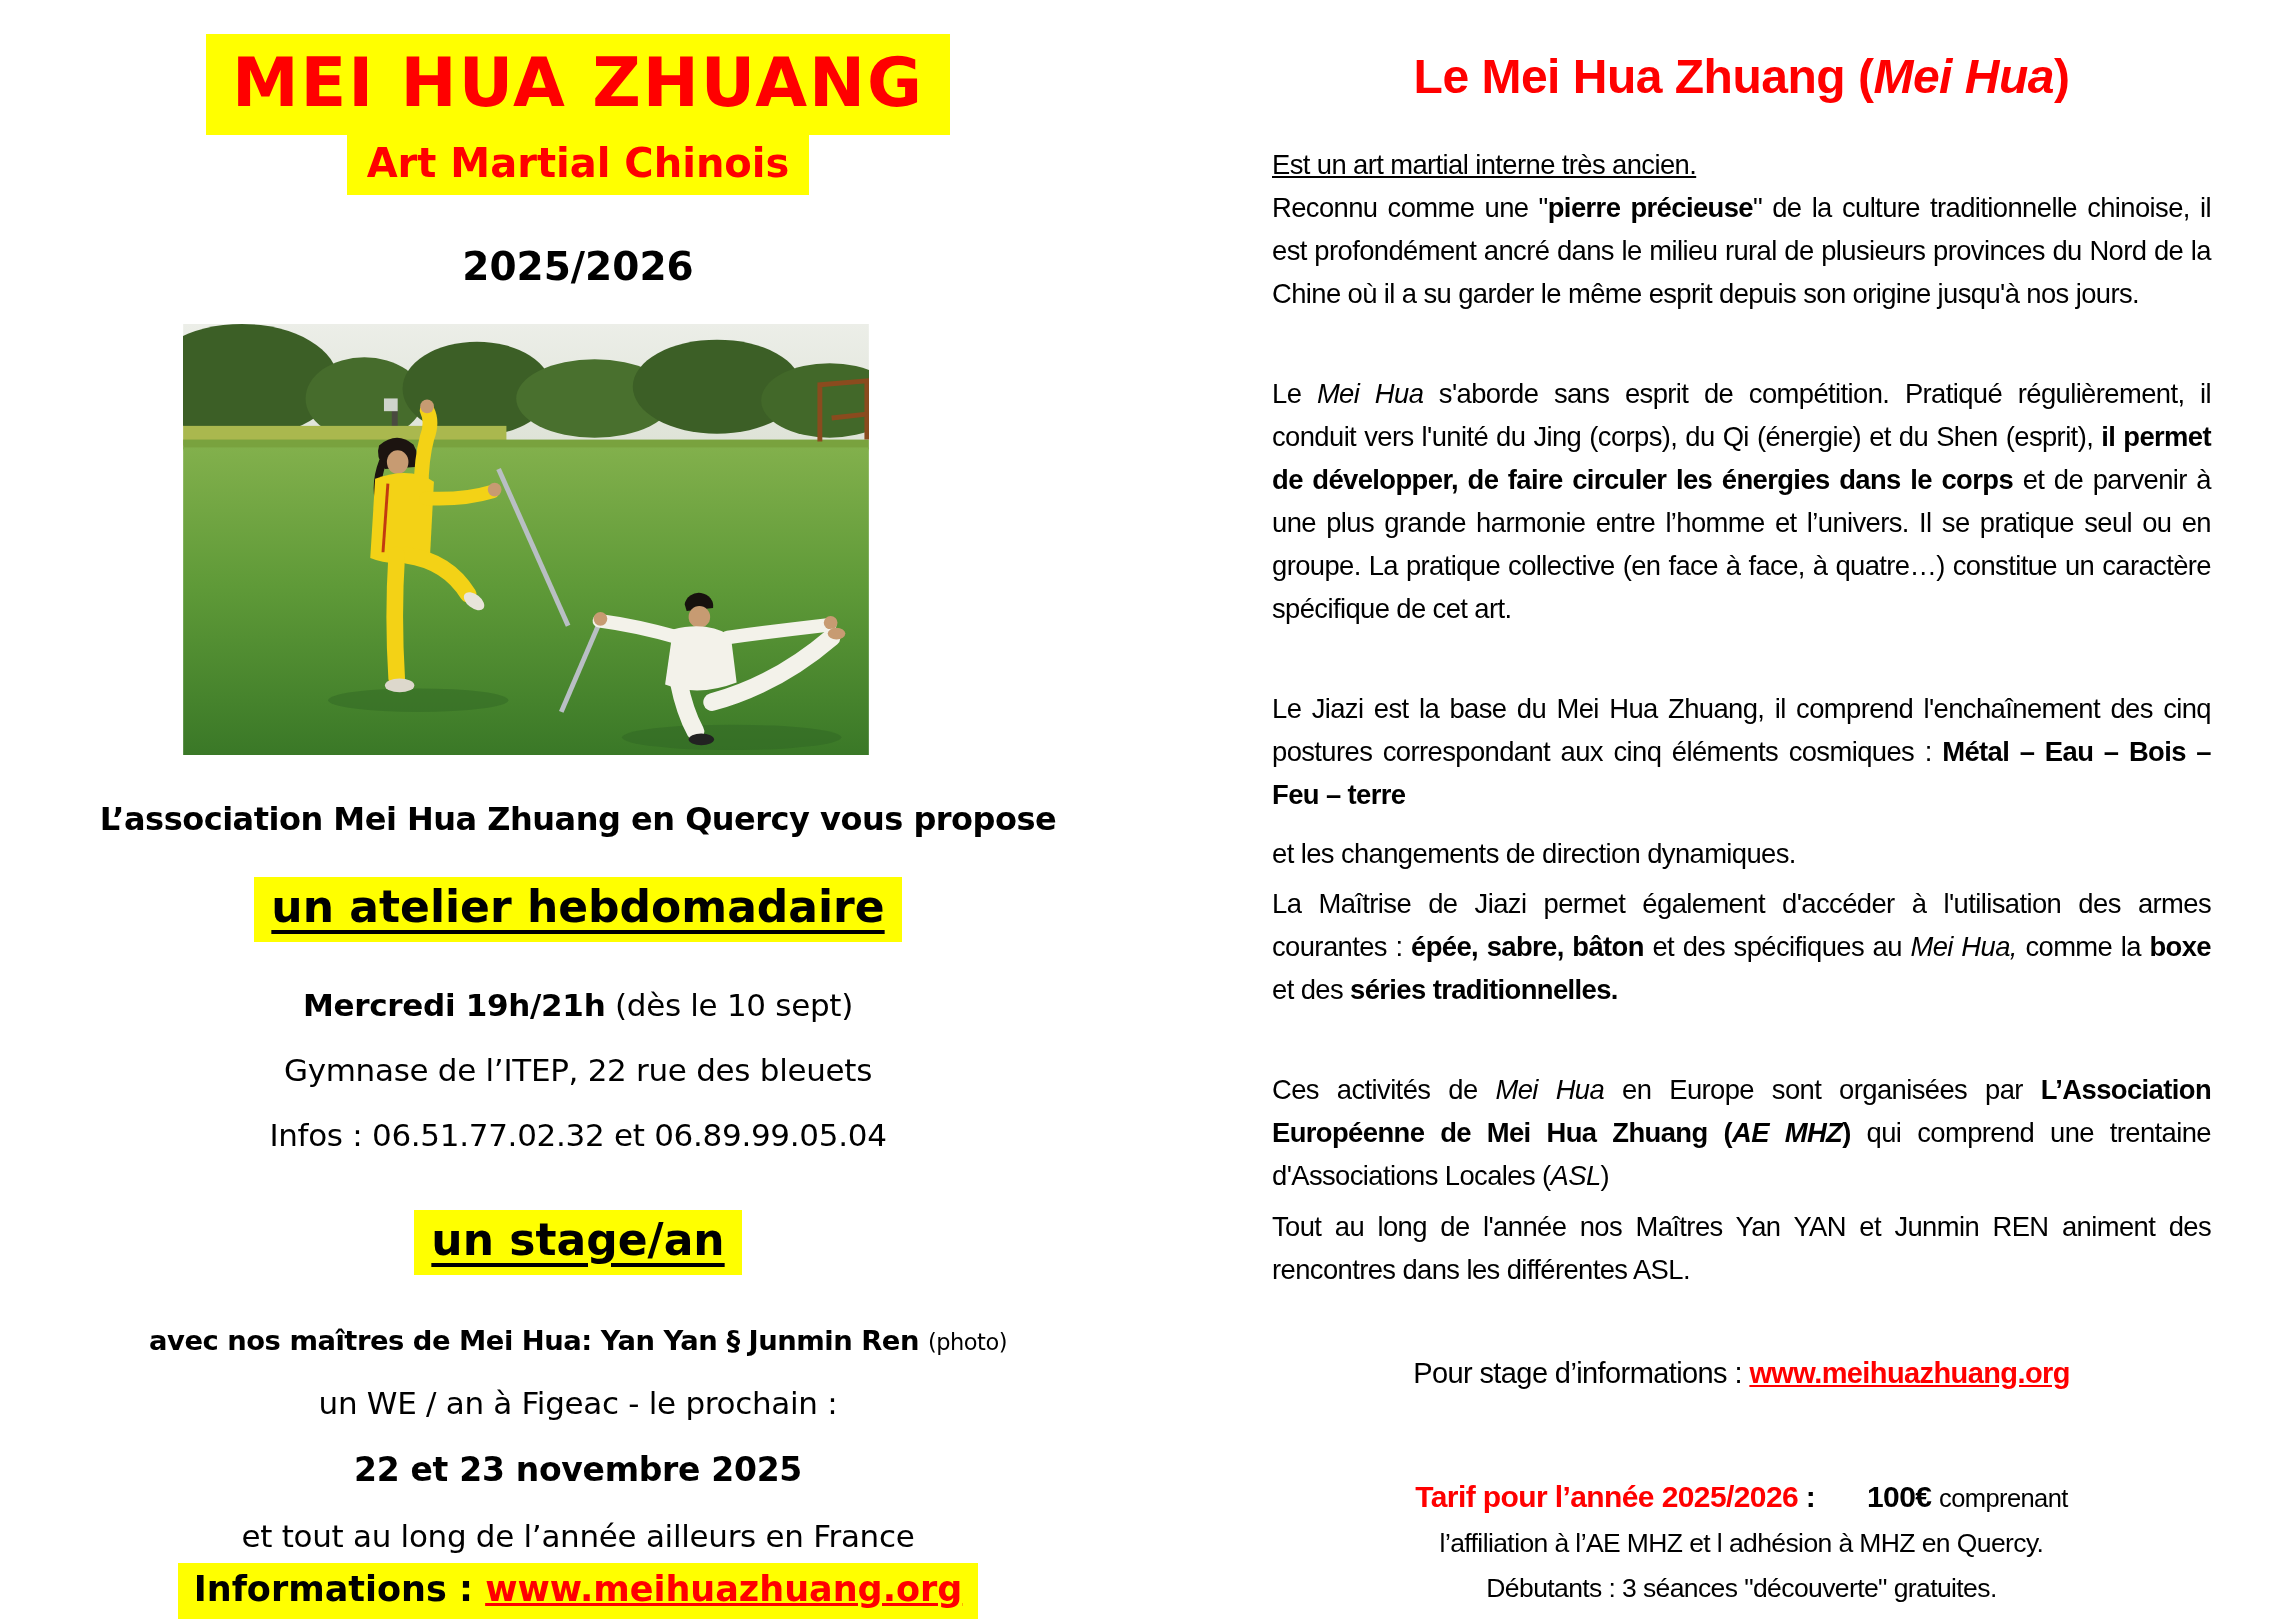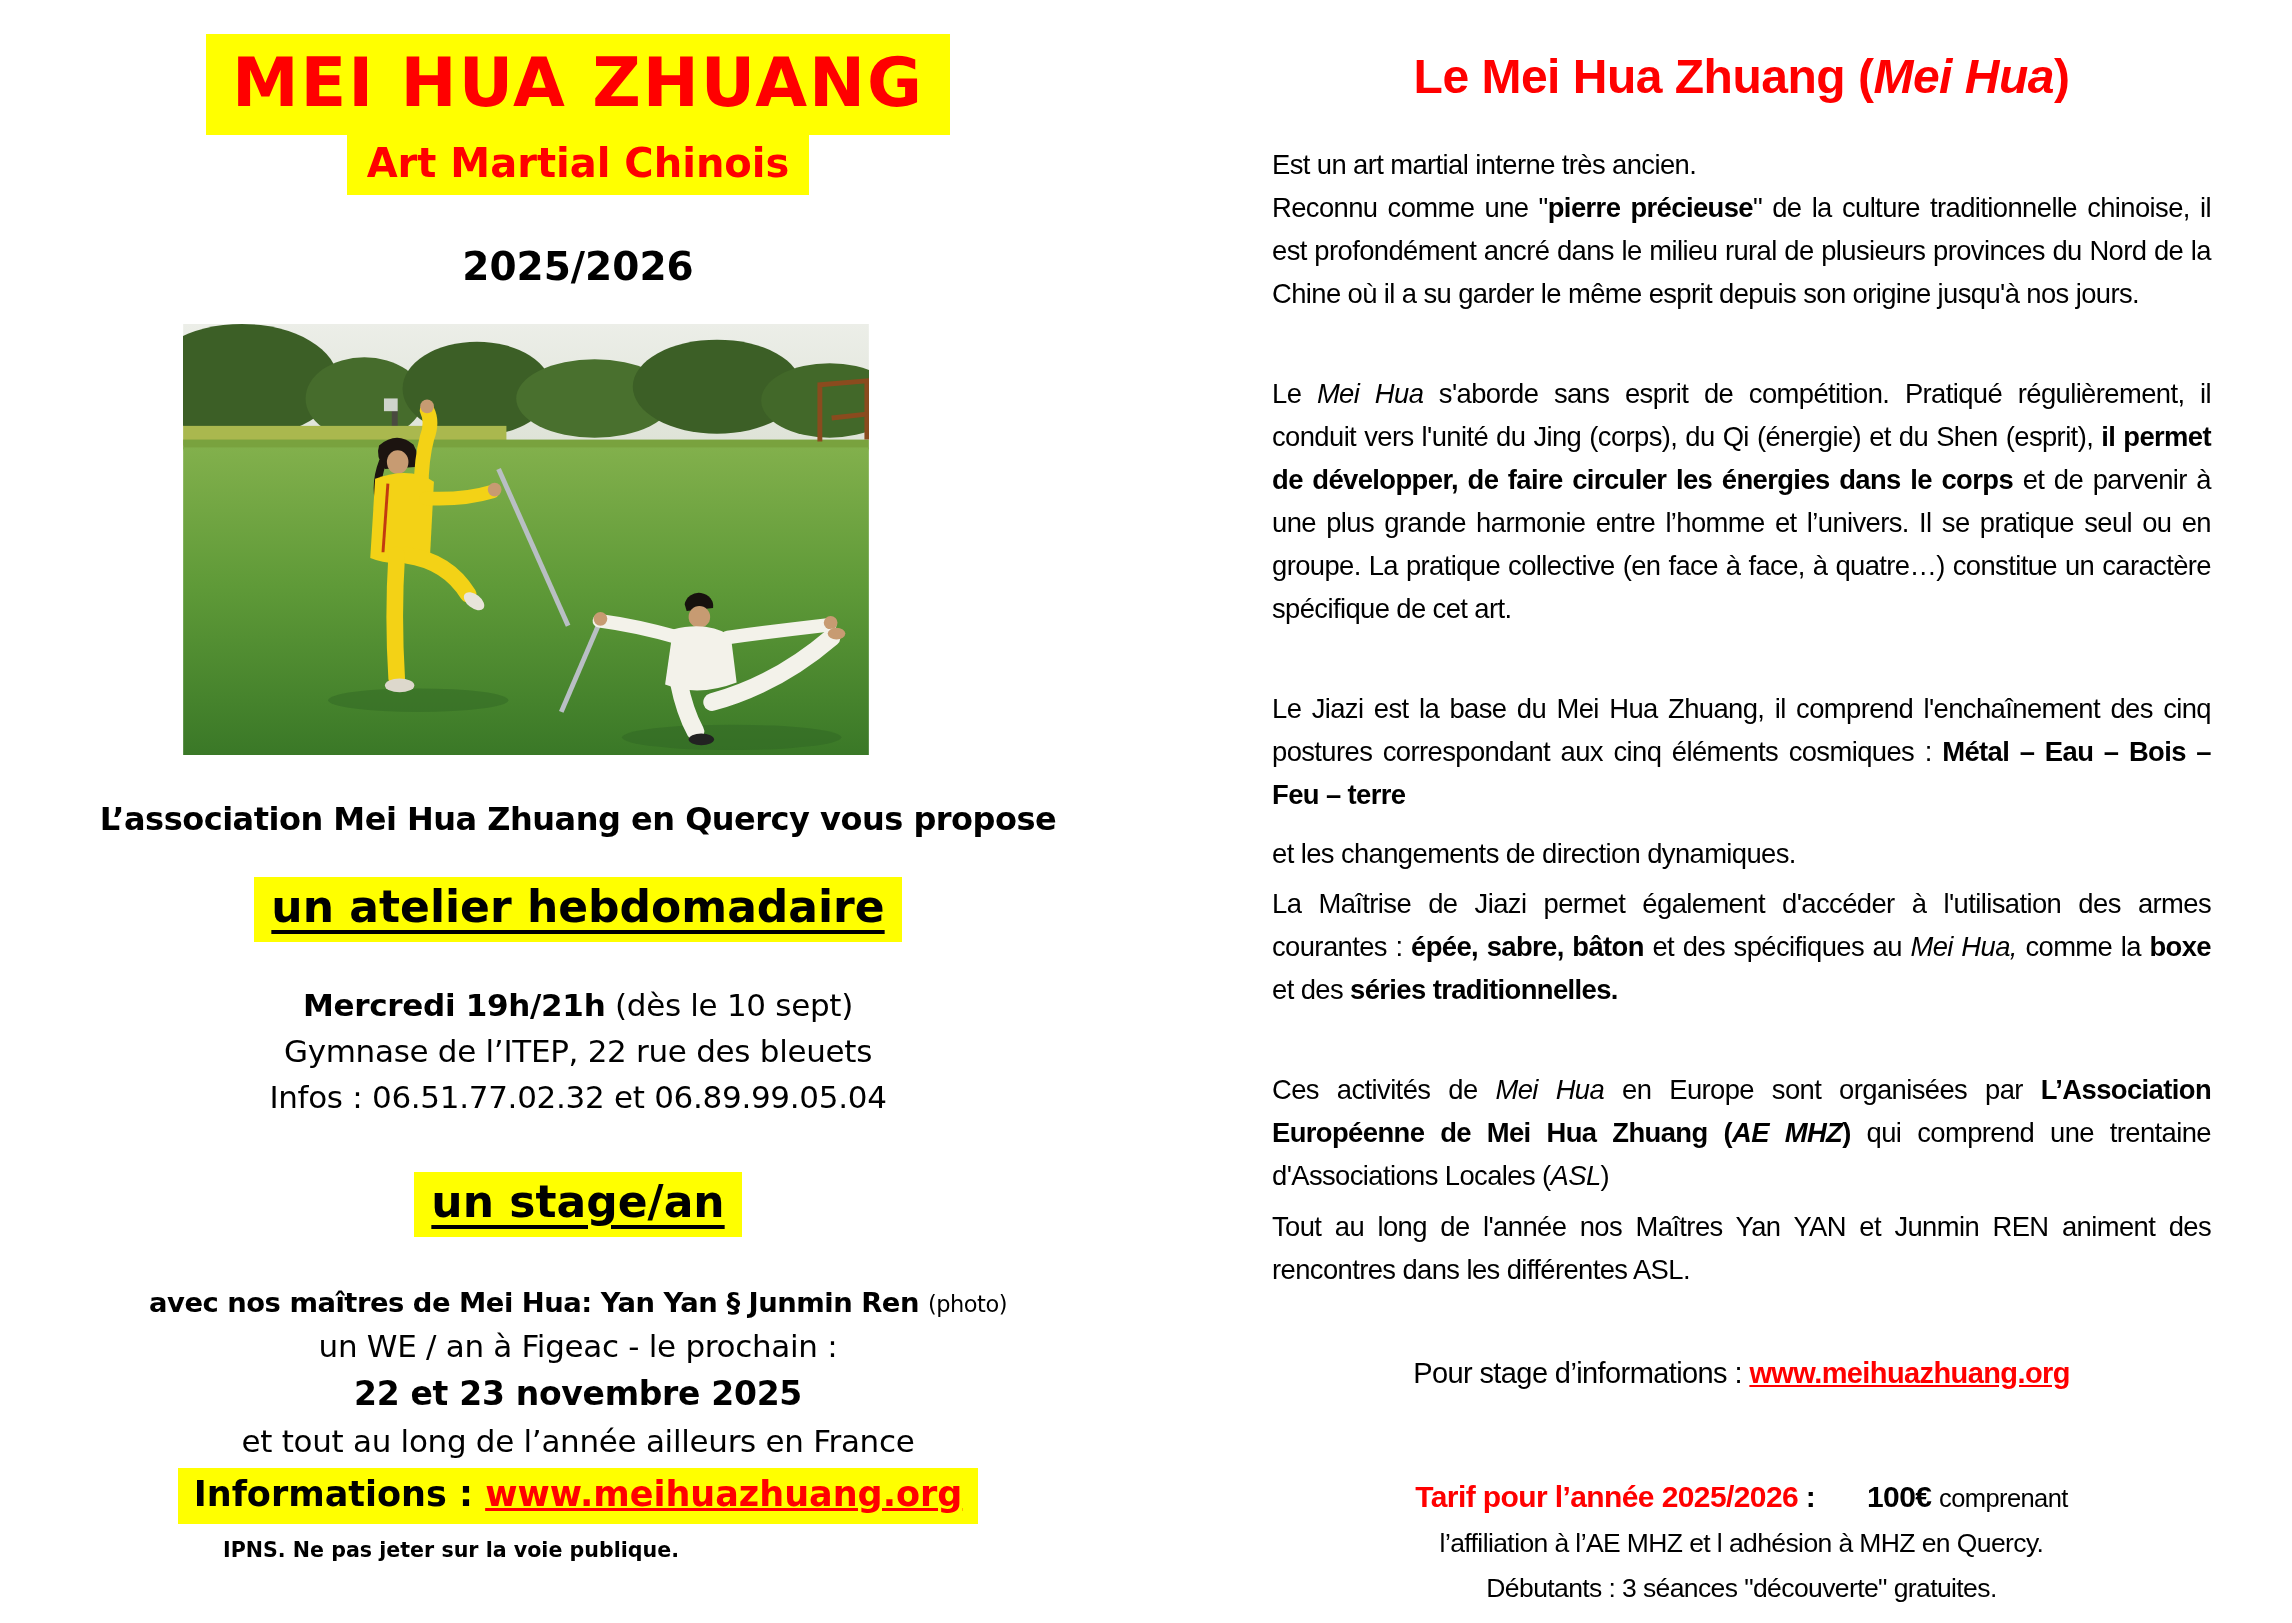--- a/index.html
+++ b/index.html
@@ -21,30 +21,30 @@
     padding:4.9px 19.6px 8.8px;white-space:nowrap;}
   .season{margin-top:49px;font-size:39px;font-weight:bold;}
   .photo-wrap{margin:35px 0 0 95px;width:686px;height:431px;line-height:0;}
   .proposal{margin-top:45px;font-size:32px;font-weight:bold;white-space:nowrap;letter-spacing:-0.5px;}
   .figeac-row{margin-top:5.9px;}
   .figeac{display:inline-block;font-size:42px;font-weight:bold;color:#ff0000;padding:2px 15.7px 7.8px;}
   .head-row{margin-top:39px;}
   .head-row2{margin-top:57px;}
   .section-head{display:inline-block;font-size:44px;font-weight:bold;padding:3.9px 17.6px 9.8px;
     text-decoration:underline;text-decoration-thickness:3.9px;text-underline-offset:7.8px;white-space:nowrap;}
-  .lline{font-size:31px;margin-top:10px;white-space:nowrap;letter-spacing:-0.3px;}
+  .lline{font-size:31px;margin-top:29px;white-space:nowrap;letter-spacing:-0.3px;}
   .time-line{margin-top:45px;}
   .masters-line{margin-top:50px;font-size:27.4px;letter-spacing:-0.5px;}
   .date-line{font-weight:bold;font-size:33px;}
   .info-row{margin-top:9.8px;}
   .info-line{display:inline-block;font-size:35px;font-weight:bold;padding:5.9px 15.7px 9.8px;white-space:nowrap;}
   .ipns{margin-top:13.7px;font-size:20.6px;font-weight:bold;position:relative;left:-127px;}
   .col-right h1{margin:49px 0 0;text-align:center;font-size:48px;font-weight:bold;color:#ff0000;letter-spacing:-0.5px;}
   .col-right p{margin:0;font-size:27.4px;line-height:43px;text-align:justify;}
-  .mt-p1{margin-top:39px !important;}
+  .mt-p1{margin-top:39px !important;text-decoration:underline;}
   .mt-par{margin-top:57px !important;}
   .mt-sm{margin-top:15.7px !important;}
   .mt-xs{margin-top:7.8px !important;}
   .center{text-align:center !important;}
   .more-info{margin-top:61px !important;font-size:29px !important;}
   .tarif-main{margin-top:80px !important;font-size:30px !important;line-height:41px;}
   .tarif-small{font-size:26.5px !important;line-height:37px;}
   .mt-tarif{margin-top:2px !important;}
 </style>
 </head>

